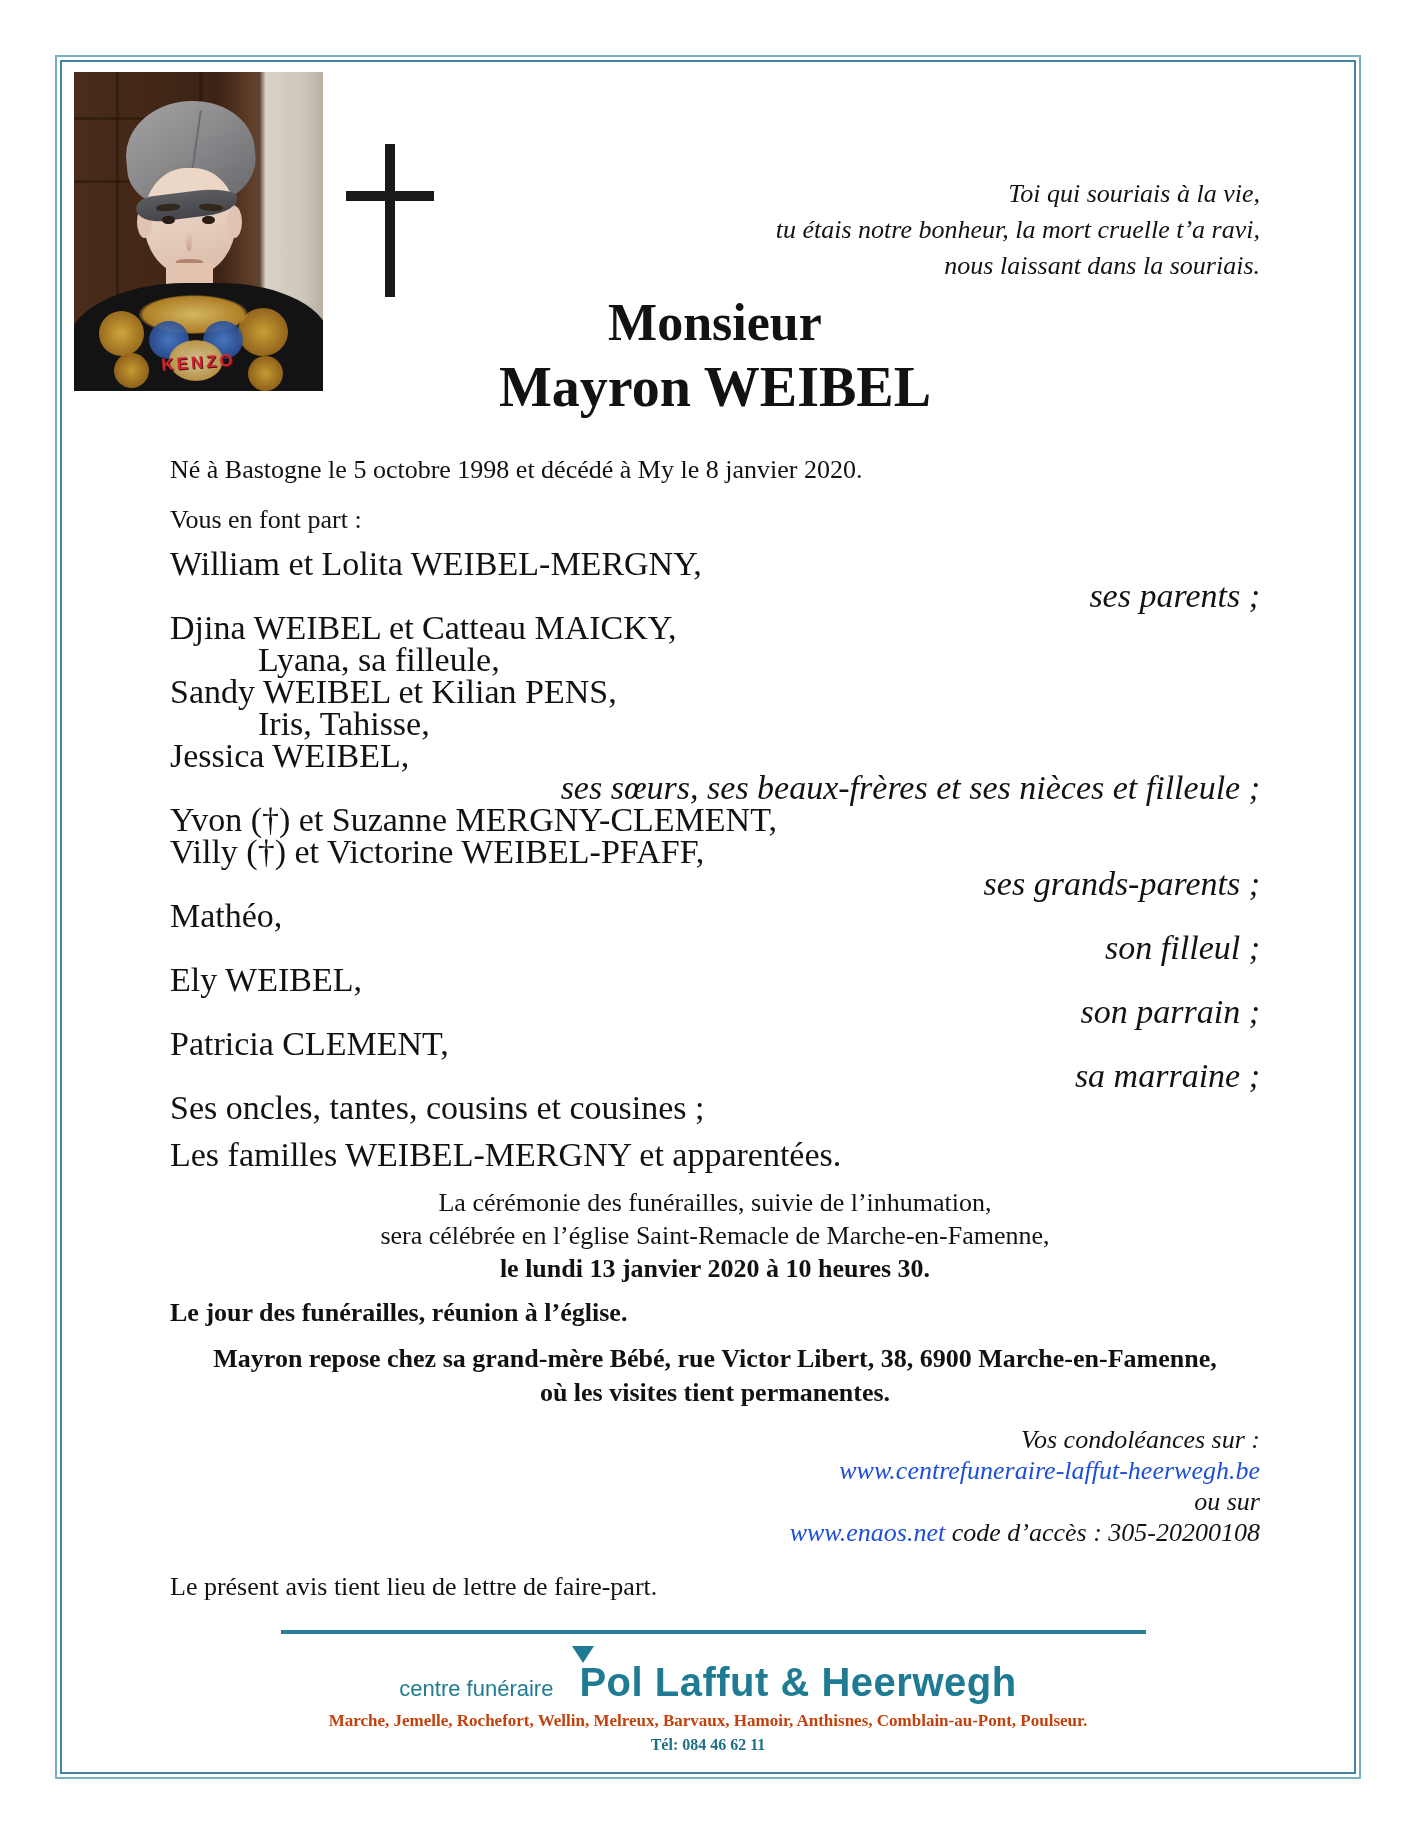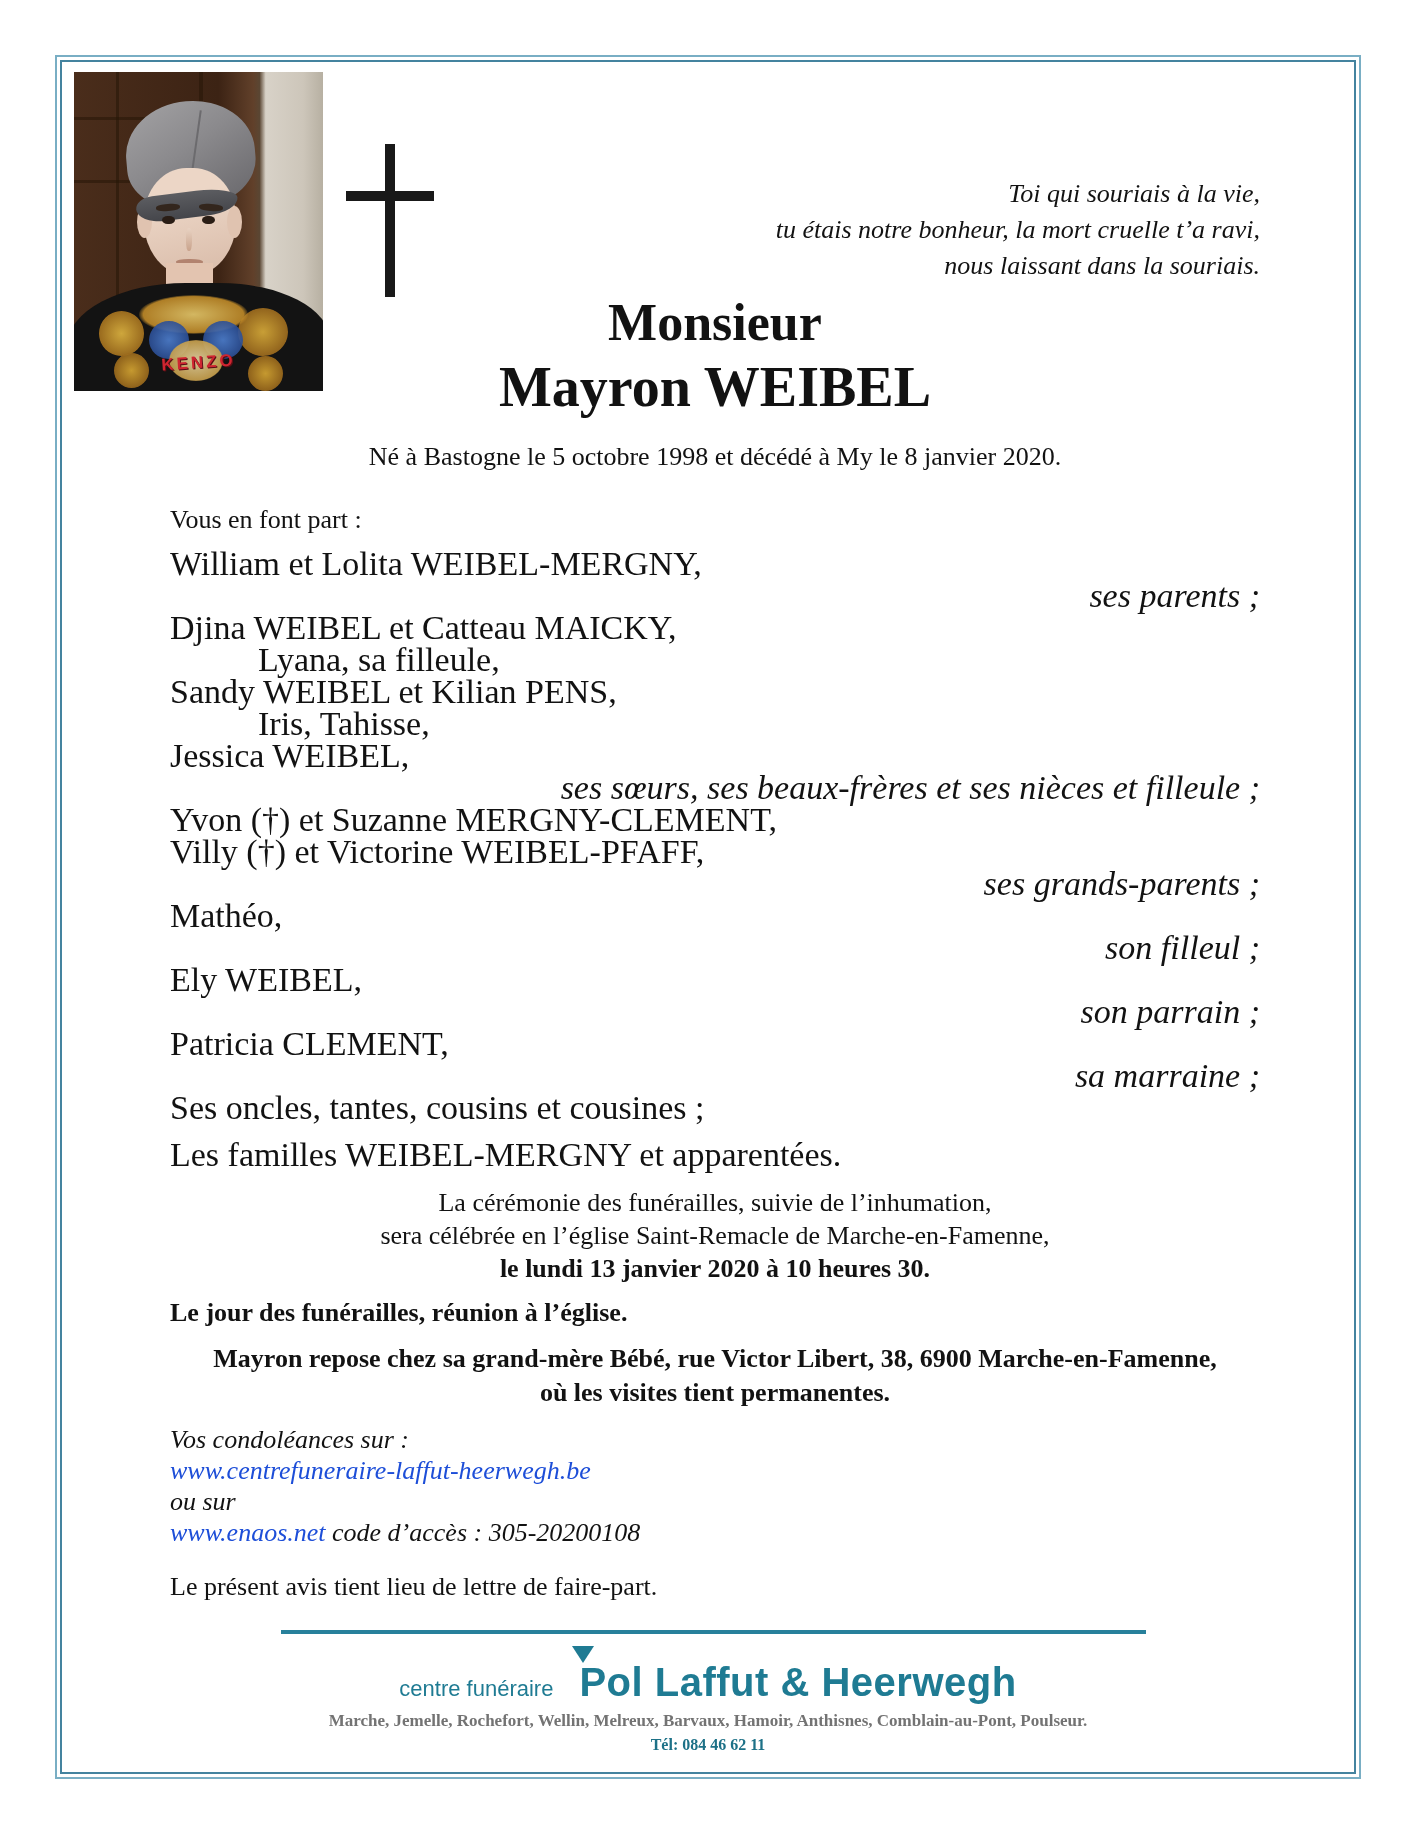--- a/index.html
+++ b/index.html
@@ -48,42 +48,42 @@
   
   .cross-v { position:absolute; left:385px; top:144px; width:10px; height:153px; background:#191919; }
   .cross-h { position:absolute; left:346px; top:191px; width:88px; height:10px; background:#191919; }
 
   
   .col { position:absolute; left:170px; width:1090px; }
   .quote { top:176px; text-align:right; font-style:italic; font-size:26px; line-height:36px; }
   .title-block { top:292px; text-align:center; font-weight:bold; }
   .title-1 { font-size:52px; line-height:62px; }
   .title-2 { font-size:56px; line-height:66px; }
-  .birth { top:442px; text-align:center; font-size:26px; }
+  .birth { top:455px; font-size:26px; }
   .intro { top:505px; font-size:26px; }
   .family { top:548px; font-size:34px; }
   .family .line { line-height:32px; }
   .family .indent { padding-left:88px; }
   .family .right { text-align:right; font-style:italic; }
   .family .para { margin-top:15px; }
   .ceremony { top:1186px; text-align:center; font-size:26px; line-height:33px; }
   .bold { font-weight:bold; }
   .meeting { top:1298px; text-align:left; font-size:26px; font-weight:bold; }
   .repose { top:1342px; text-align:center; font-size:26px; font-weight:bold; line-height:34px; }
-  .condolences { top:1424px; text-align:left; font-style:italic; font-size:26px; line-height:31px; }
+  .condolences { top:1424px; text-align:right; font-style:italic; font-size:26px; line-height:31px; }
   .doc-link { color:#1d4ed8; cursor:pointer; }
   .notice { top:1572px; font-size:26px; }
 
   
   .rule { position:absolute; left:281px; top:1630px; width:865px; height:4px; background:#27809b; }
   .brand-row { position:absolute; left:0; right:0; top:1660px; display:flex; justify-content:center; align-items:baseline; gap:26px; font-family:"Liberation Sans",sans-serif; color:#1f7b93; }
   .brand-small { font-size:22px; }
   .brand-large { font-size:40px; font-weight:bold; letter-spacing:.5px;text-align:center; }
   .brand-triangle { position:absolute; left:572px; top:1646px; width:0; height:0; border-left:11px solid transparent; border-right:11px solid transparent; border-top:17px solid #1f7b93; }
-  .locations { position:absolute; left:0; right:0; top:1711px; text-align:center; font-size:17px; font-weight:bold; color:#737373; }
+  .locations { position:absolute; left:0; right:0; top:1711px; text-align:center; font-size:17px; font-weight:bold; color:#c2410c; }
   .phone { position:absolute; left:0; right:0; top:1736px; text-align:center; font-size:16px; font-weight:bold; color:#1d7187; }
 </style>
 </head>
 <body>
 
 <div class="page">
 
   <div class="border-outer">
     <div class="border-inner"></div>
   </div>

